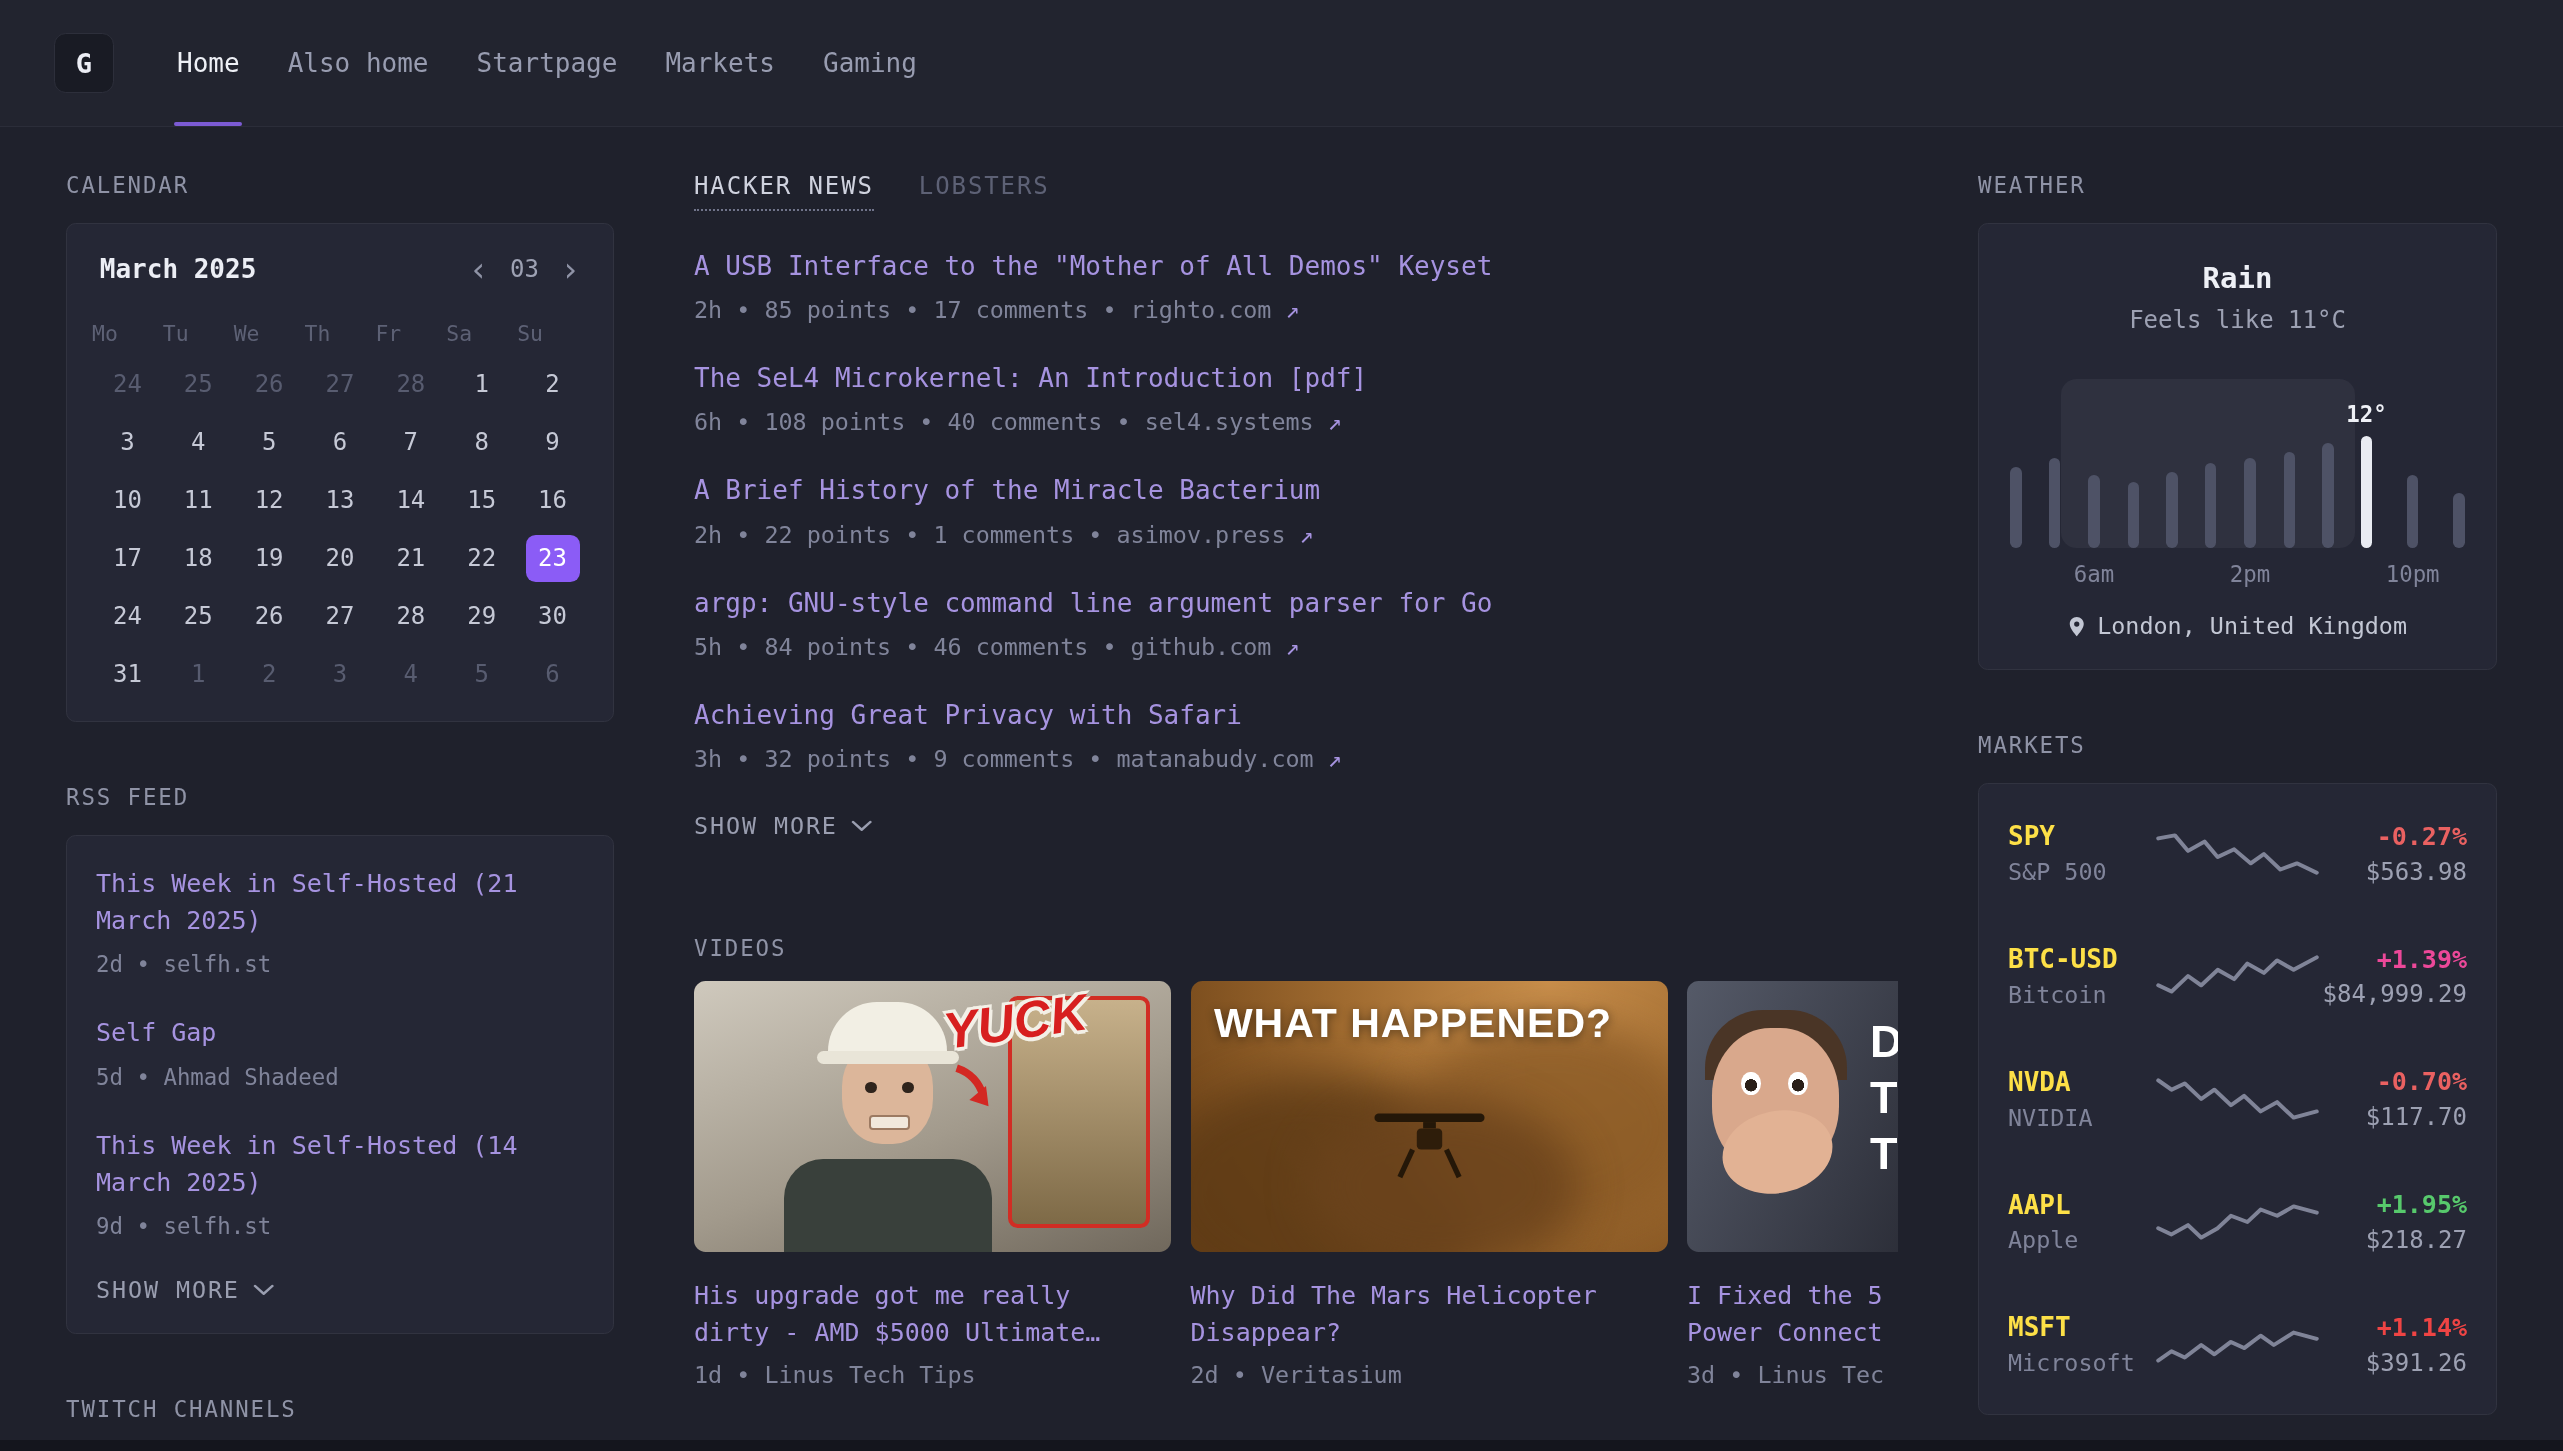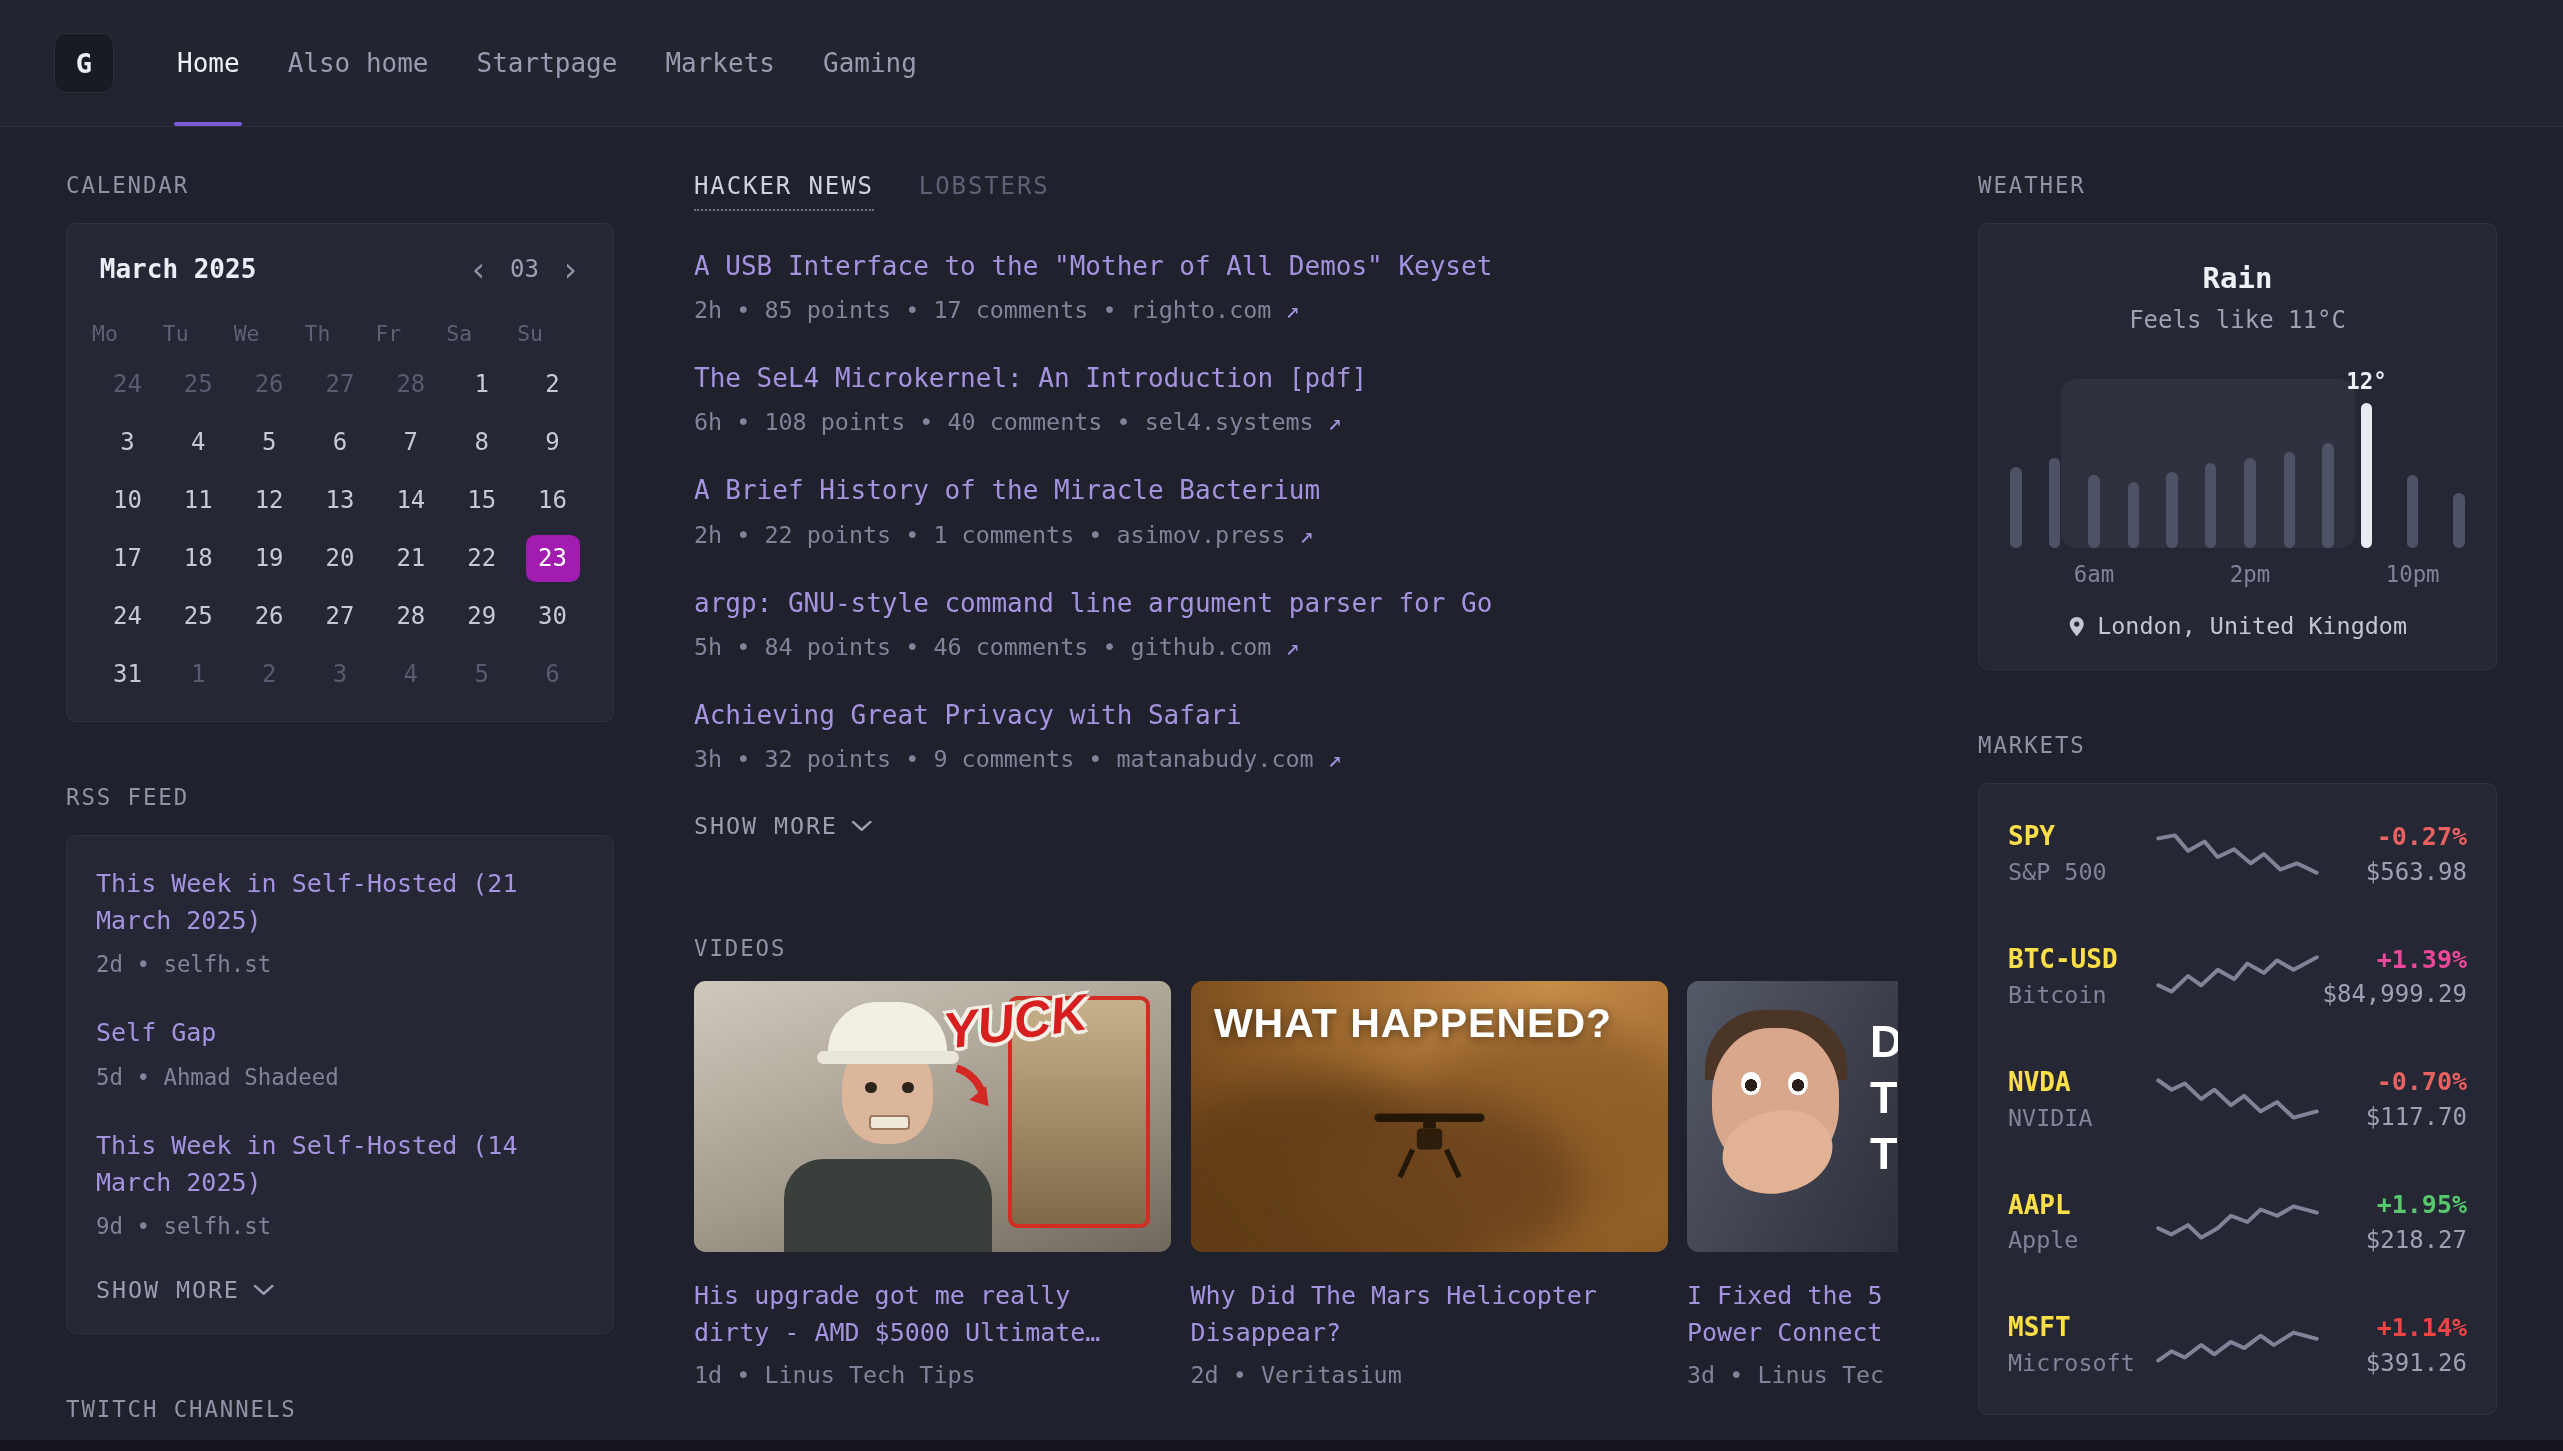--- a/index.html
+++ b/index.html
@@ -30,21 +30,21 @@
   .cal-month{font-size:26px;color:#eceef5;font-weight:700}
   .cal-ctl{display:flex;align-items:center;gap:21.4px;font-size:24px;color:#9da1b3}
   .cal-ctl .chev{font-size:33px;line-height:1;color:#8f93a6;cursor:pointer}
   .cal-weekdays,.cal-grid{display:grid;grid-template-columns:repeat(7,1fr)}
   .cal-weekdays{margin-top:25px}
   .cal-wd{text-align:left;font-size:21.4px;color:#5d6175;padding:5.8px 0}
   .cal-grid{margin-top:3.9px}
   .cal-cell{height:58px;display:flex;align-items:center;justify-content:center;font-size:24px;color:#c6c9d6;cursor:pointer}
   .cal-num{display:flex;align-items:center;justify-content:center;min-width:54px;height:47px;border-radius:9.7px}
   .cal-num.muted{color:#585c70}
-  .cal-num.selected{background:#a21caf;color:#ffffff}
+  .cal-num.selected{background:#8b5cf6;color:#ffffff}
   
   .rss-card{padding:29px}
   .feed-item{margin-bottom:37px}
   .feed-title{font-size:25px;line-height:1.5;color:var(--link);cursor:pointer}
   .feed-meta{margin-top:11.7px;font-size:22.4px;color:#80849a}
   .show-more{display:flex;align-items:center;gap:13.6px;color:#9a9eb0;font-size:23.4px;letter-spacing:1.9px;cursor:pointer}
   .show-more svg{stroke:#9a9eb0;fill:none;stroke-width:2.5;stroke-linecap:round;stroke-linejoin:round}
   
   .feed-tabs{display:flex;gap:45px;margin-bottom:39px}
   .tab{font-size:24px;letter-spacing:1.9px;color:#5d6175;cursor:pointer;padding-bottom:8.8px;border-bottom:2.9px solid transparent;white-space:nowrap}
@@ -449,21 +449,21 @@
             </div>
             <div class="wcol">
               <div class="wbar" style="height: 96px;"></div>
               <div class="wtime"></div>
             </div>
             <div class="wcol">
               <div class="wbar" style="height: 105px;"></div>
               <div class="wtime"></div>
             </div>
             <div class="wcol">
-              <div class="wbar hi" style="height: 145px;">
+              <div class="wbar hi" style="height: 112px;">
                 <div class="wpeak">12°</div>
               </div>
               <div class="wtime"></div>
             </div>
             <div class="wcol">
               <div class="wbar" style="height: 73px;"></div>
               <div class="wtime">10pm</div>
             </div>
             <div class="wcol">
               <div class="wbar" style="height: 55px;"></div>

